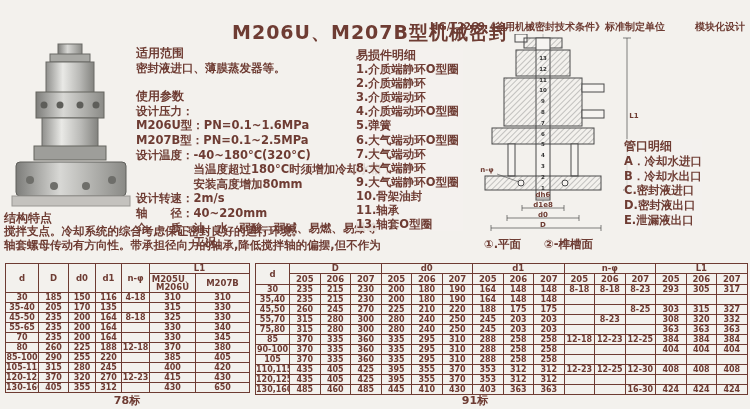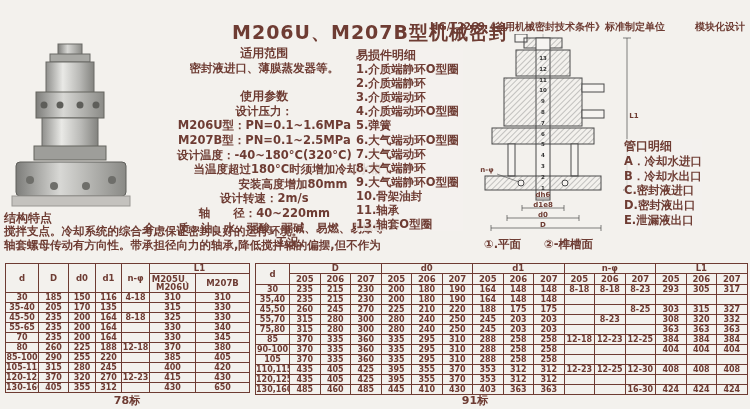--- a/index.html
+++ b/index.html
@@ -1,20 +1,20 @@
 <!DOCTYPE html>
 <html><head>
 <meta charset="utf-8">
 <style>
   html,body{margin:0;padding:0;background:#e9e7e3;}
   .page{position:relative;width:750px;height:409px;background:#f3f1ed;overflow:hidden;
         color:#6e3c33;font-family:"DejaVu Sans","Liberation Sans",sans-serif;font-weight:bold;}
   .title{position:absolute;left:232px;top:20px;font-size:19px;letter-spacing:1px;white-space:nowrap;}
   .subtitle{position:absolute;right:5px;top:20px;font-size:10px;display:flex;gap:30px;white-space:nowrap;}
-  .specs{position:absolute;left:136px;top:46px;font-size:11.5px;line-height:14.6px;white-space:nowrap;text-align:center;}
+  .specs{position:absolute;left:136px;top:46px;font-size:11.5px;line-height:14.6px;white-space:nowrap;}
   .specs .sp{height:14px;}
   .h{font-size:12px;}
   .wear{position:absolute;left:356px;top:48px;font-size:11.5px;line-height:14.1px;white-space:nowrap;background:rgba(243,241,237,.85);padding-right:4px;}
   .ports{position:absolute;left:624px;top:139px;font-size:11.5px;line-height:14.8px;white-space:nowrap;background:rgba(243,241,237,.8);}
   .structure{position:absolute;left:4px;top:212px;font-size:11.5px;line-height:13.4px;white-space:nowrap;}
   .drawcap{position:absolute;left:484px;top:237px;font-size:11.5px;white-space:nowrap;}
   .drawing{position:absolute;left:477px;top:34px;}
   .photo{position:absolute;left:6px;top:40px;}
   table{position:absolute;border-collapse:collapse;table-layout:fixed;}
   th,td{border:1px solid #6e3c33;font-size:8px;line-height:9px;text-align:center;vertical-align:middle;

